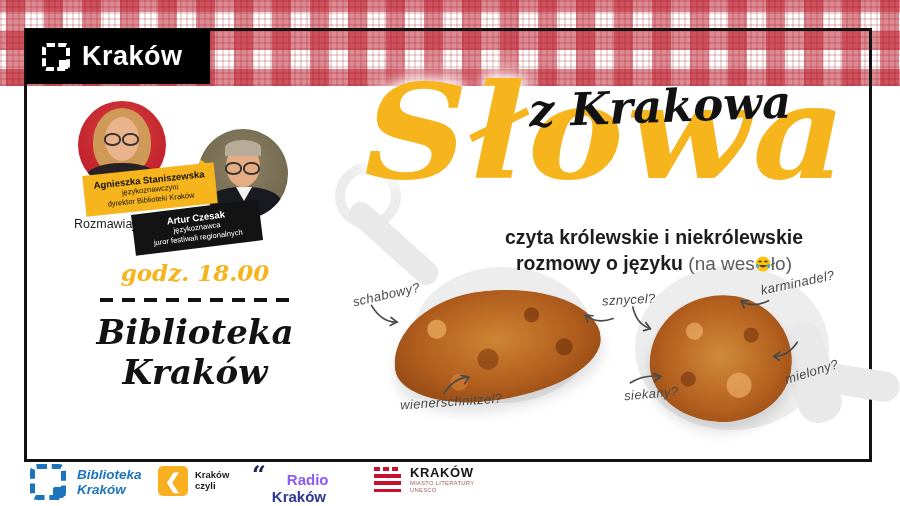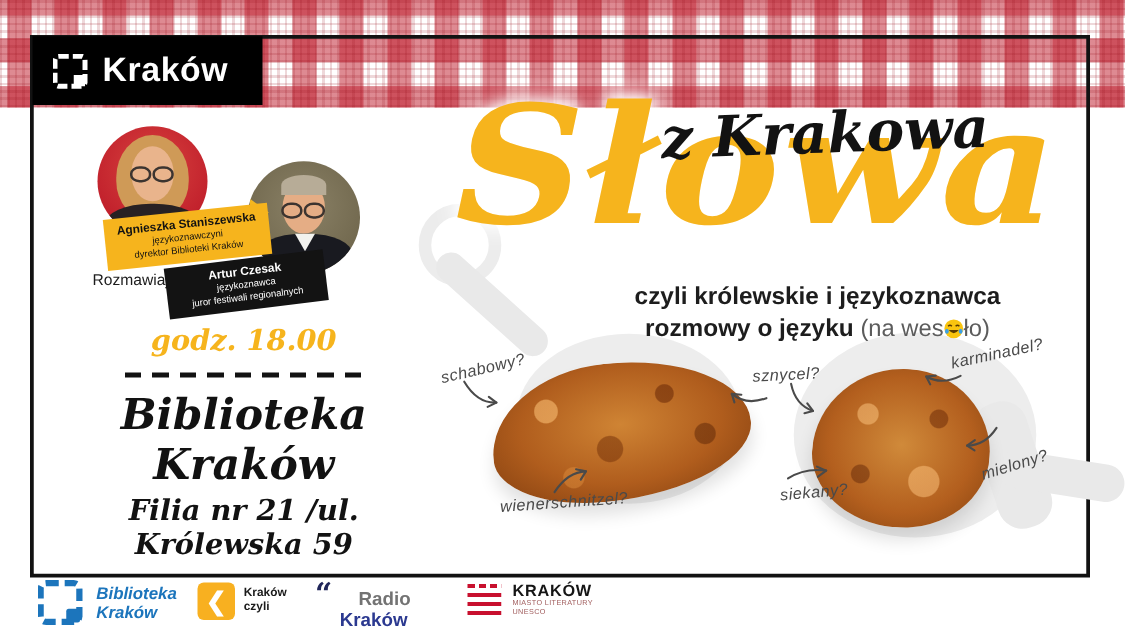--- a/index.html
+++ b/index.html
@@ -133,21 +133,21 @@
   .lib-icon{width:26px;height:26px;border:5px dashed #1c75bc;border-radius:7px;position:relative;}
   .lib-icon::after{content:"";position:absolute;right:-3px;bottom:-3px;width:11px;height:11px;background:#1c75bc;border-radius:2px;}
   .lib-txt{margin-left:11px;color:#1c75bc;font-weight:bold;font-size:13.5px;line-height:1.12;}
   .f-czyta{left:158px;top:466px;}
   .czyta-icon{width:30px;height:30px;background:#f8b020;border-radius:5px;color:#fff;
     font-weight:bold;font-size:20px;display:flex;align-items:center;justify-content:center;}
   .czyta-txt{margin-left:7px;color:#1a1a1a;font-weight:bold;font-size:9.5px;line-height:1.15;}
   .f-radio{left:252px;top:462px;align-items:flex-start;}
   .radio-quote{font-family:"DejaVu Serif",serif;font-weight:bold;font-size:24px;color:#20265a;line-height:.6;margin-top:6px;}
   .radio-txt{margin-left:6px;font-weight:bold;font-size:15px;line-height:1.15;margin-top:9px;}
-  .radio-l1{color:#737373;padding-left:15px;} .radio-l2{color:#2b3990;}
+  .radio-l1{color:#8b5cf6;padding-left:15px;} .radio-l2{color:#2b3990;}
   .f-kmlu{left:374px;top:466px;}
   .kmlu-icon{width:27px;height:25px;position:relative;
     background:repeating-linear-gradient(180deg,#c8102e 0 3.6px,#fff 3.6px 7.2px);}
   .kmlu-icon::before{content:"";position:absolute;left:0;top:0;width:27px;height:3.6px;
     background:repeating-linear-gradient(90deg,transparent 0 6px,#fff 6px 9px);}
   .kmlu-txt{margin-left:9px;line-height:1.1;}
   .kmlu-l1{color:#151515;font-weight:bold;font-size:13px;letter-spacing:.6px;}
   .kmlu-l2,.kmlu-l3{color:#a05c5c;font-size:5.8px;letter-spacing:.3px;}
   .f-url{left:686px;top:473px;z-index:2;font-size:15.5px;color:#272727;}
 </style>
@@ -198,37 +198,36 @@
   <div class="abs handle-left"></div>
   <div class="abs plate-left"></div>
   <div class="abs plate-right"></div>
   <div class="abs stub-right"></div>
   <div class="abs handle-right"></div>
 
   <div class="abs script title-main">Słowa</div>
   <div class="abs script title-top">z Krakowa</div>
 
   <div class="abs subtitle">
-    <span>czyli królewskie i językoznawca</span><br>
+    <span>czyta królewskie i niekrólewskie</span><br>
     <span>rozmowy o języku</span>
     <span class="light"><span>(na wes</span><svg class="emoji-svg" width="16" height="16" viewBox="0 0 16 16">
           <circle cx="8" cy="8" r="7.5" fill="#f9c40f"></circle>
           <path d="M3.5 6 Q5 4.5 6.5 6" stroke="#5a3b00" stroke-width="1.2" fill="none"></path>
           <path d="M9.5 6 Q11 4.5 12.5 6" stroke="#5a3b00" stroke-width="1.2" fill="none"></path>
           <path d="M4 9 Q8 14 12 9 Z" fill="#5a3b00"></path>
           <ellipse cx="2.5" cy="10" rx="1.5" ry="2" fill="#3aa0e8"></ellipse>
           <ellipse cx="13.5" cy="10" rx="1.5" ry="2" fill="#3aa0e8"></ellipse>
         </svg><span>ło)</span></span>
   </div>
 
   <div class="abs event">
     <div class="script ev-time">godz. 18.00</div>
     <div class="dashes"></div>
     <div class="script ev-venue">Biblioteka Kraków</div>
-    <div class="script ev-addr">Filia nr 21 /ul. Królewska 59</div>
   </div>
 
   <div class="abs schn schn1"></div>
   <div class="abs schn schn2"></div>
 
   <div class="abs hand lbl-schabowy">schabowy?</div>
   <div class="abs hand lbl-wiener">wienerschnitzel?</div>
   <div class="abs hand lbl-sznycel">sznycel?</div>
   <div class="abs hand lbl-karminadel">karminadel?</div>
   <div class="abs hand lbl-mielony">mielony?</div>

